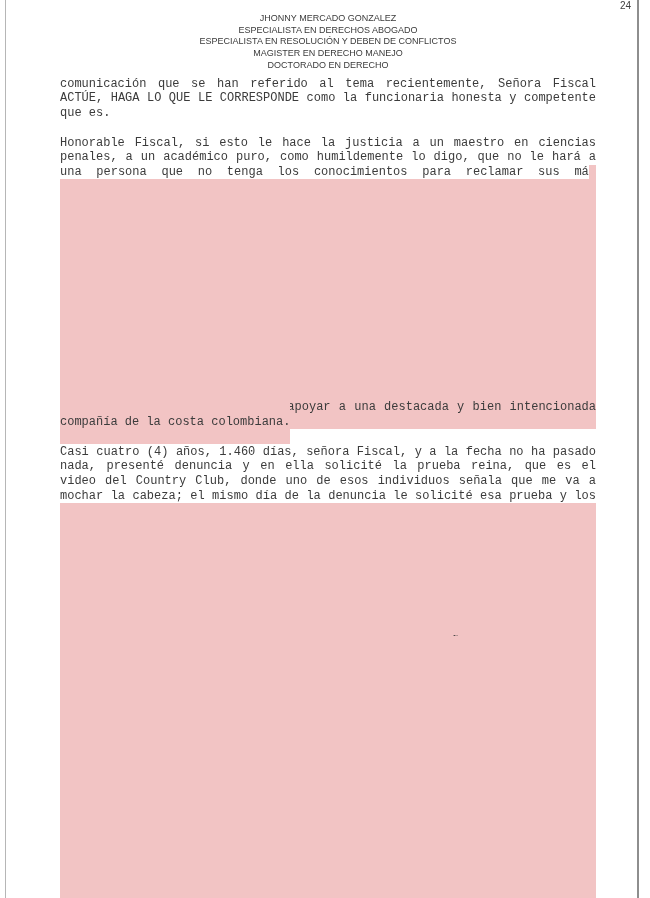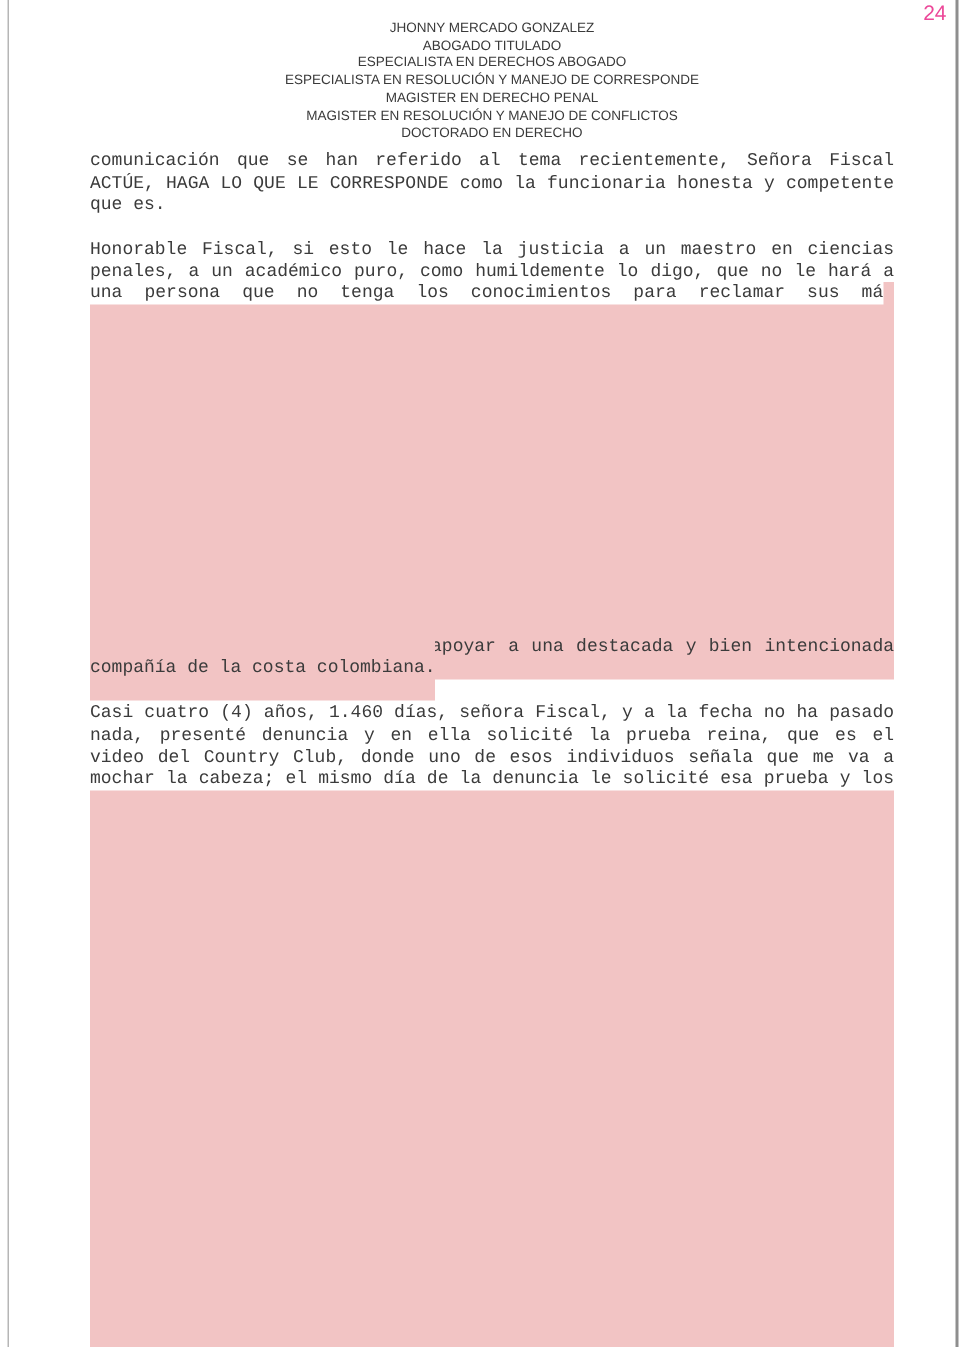--- a/index.html
+++ b/index.html
@@ -12,22 +12,22 @@
     font-family: "Liberation Sans", sans-serif;
     color: var(--text-color, #3b3b3b);
   }
   .edge { position: absolute; top: 0; height: 100%; }
   .edge-left  { left: 5px;  width: 1px; background: #b6b6b6; }
   .edge-right { left: 637px; width: 2px; background: #8e8e8e; }
   .page-number {
     position: absolute;
     top: 0px;
     right: 19px;
-    font-size: 14px;
-    color: #ec4899;
+    font-size: 10px;
+    color: #404040;
   }
   .content {
     position: absolute;
     left: 60px;
     top: 13px;
     width: 536px;
   }
   .letterhead {
     text-align: center;
     font-size: 9px;
@@ -52,25 +52,23 @@
 </head>
 <body>
 
 <div class="page">
   <div class="edge edge-left"></div>
   <div class="edge edge-right"></div>
   <div class="page-number">24</div>
   <div class="content">
     <div class="letterhead">
         <div>JHONNY MERCADO GONZALEZ</div>
-        <div>ABOGADO TITULADO</div>
         <div>ESPECIALISTA EN DERECHOS ABOGADO</div>
-        <div>ESPECIALISTA EN RESOLUCIÓN Y MANEJO DE CORRESPONDE</div>
-        <div>MAGISTER EN DERECHO PENAL</div>
-        <div>MAGISTER EN RESOLUCIÓN Y MANEJO DE CONFLICTOS</div>
+        <div>ESPECIALISTA EN RESOLUCIÓN Y DEBEN DE CONFLICTOS</div>
+        <div>MAGISTER EN DERECHO MANEJO</div>
         <div>DOCTORADO EN DERECHO</div>
       </div>
     <div class="doc-body">
         <p><span>comunicación que se han referido al tema recientemente, Señora Fiscal ACTÚE, HAGA LO QUE LE CORRESPONDE como la funcionaria honesta y competente que es.</span></p>
         <p><span>Honorable Fiscal, si esto le hace la justicia a un maestro en ciencias penales, a un académico puro, como humildemente lo digo, que no le hará a una persona que no tenga los conocimientos para reclamar sus más elementales derechos, no quiero ni imaginar, actúe pronto señora fiscal, </span><span class="hl">o será que tengo que dejar de acudir a los instrumentos que me otorga la Ley y la Constitución y salir a lo medios de comunicación y con pancartas en la puerta de la fiscalía, reclamar y exigirle justicia y decirles que no sigan mancillando el nombre de una empresa próspera, honesta, apegada a la legalidad, de la cual me tuve que salir por la presión que me ejercieron, hay accionistas honestos, empresarios pulcros, como el actual presidente y el suscrito, que estamos solos, porque la justicia no hace nada, denunciamos y es como si nada pasara, NADA SE GANA CON DENUNCIAR, es el terrible mensaje que estamos recibiendo de las autoridades judiciales, Inclita Fiscal, en cabeza de su despacho y con mucho respeto lo digo, le reitero hasta la sociedad, la empresa Palmeras de la Costa no puede cometer delitos en sí misma, sino son algunas personas con las cuales Palmeras de la Costa a luchado al interior de la empresa para expulsarlos de la compañía, pero no encontramos respaldo de las autoridades, mi vida corre peligro precisamente por apoyar a una destacada y bien intencionada compañía de la costa colombiana.</span></p>
         <p><span>Casi cuatro (4) años, 1.460 días, señora Fiscal, y a la fecha no ha pasado nada, presenté denuncia y en ella solicité la prueba reina, que es el video del Country Club, donde uno de esos individuos señala que me va a mochar la cabeza; el mismo día de la denuncia le solicité esa prueba y los actos urgentes de la fiscalía DEBEN SER INMEDIATOS, con solo ese video, </span><span class="hl">usted tiene todos los elementos materiales probatorios para imputarles cargos, acusar y colocar tras la rejas a estos criminales, ¡QUE PASA QUE NO UTILIZA ESE VIDEO SEÑORA FISCAL! ¿O es que no lo tiene?, porque sino lo tiene los fiscales por los cuales ha transitado este proceso han prevaricado por omisión, porque desde el mismo momento de radicación de la denuncia, inmediantamente debieron solictar las pruebas invocadas en la misma, Señora Fiscal, no estamos frente a una denuncia de un hurto de un celular, Señora Fiscal no es el hurto de una gallina, Señora Fiscal no es una injuria, Señora Fiscal no es una calumnia, SEÑORA FISCAL ES UNA AMENAZA DE MUERTE, como hago para que me entienda, póngase en mis zapatos, por favor actúe. Esos criminales son unos mitómanos de tiempo completo, algunos se acogieron a Justicia y Paz y no cumplieron con ese tribunal, otros fueron excluidos y otros siendo comandantes paramilitares no se acogieron, como le va a creer la justicia a estos embusteros, ahora estamos esperando, con toda franquesa y respeto se lo digo, que vayan con esta zarta de mentiras a la Justicia Especial para la Paz (JEP), evento ante el cual solicitaremos inmediantamente, con las copias de las pruebas que reposan en este proceso, que sean excluidos de la JEP por mentirosos y por seguir queriendo mancillar el buen nombre, reitero de una empresa próspera y honesta como Palmeras de la Costa S.A., compañía que no hace otra cosa que brindarle beneficios a la sociedad y al Estado colombiano, con obras sociales, construcción y dotación de hospitales y escuelas, con el pago de sus impuestos para la construcción y adecuación de vías, para combatir el hambre que aqueja a la gente pobre, a la gente humilde de este país, ayudar a los campesinos, esta es una empresa que está comprometida con los pobres, esta es una empresa que está comprometida con el Estado, esta es una empresa que está comprometida con la fiscalía y con las autoridades, esta es una empresa apegada a la Constitución y la Ley, el suscrito también lo es, pero no encontramos respaldo en ustedes, señora fiscal, POR FAVOR ACTÚE.</span></p>
       </div>
   </div>
 </div>
 

